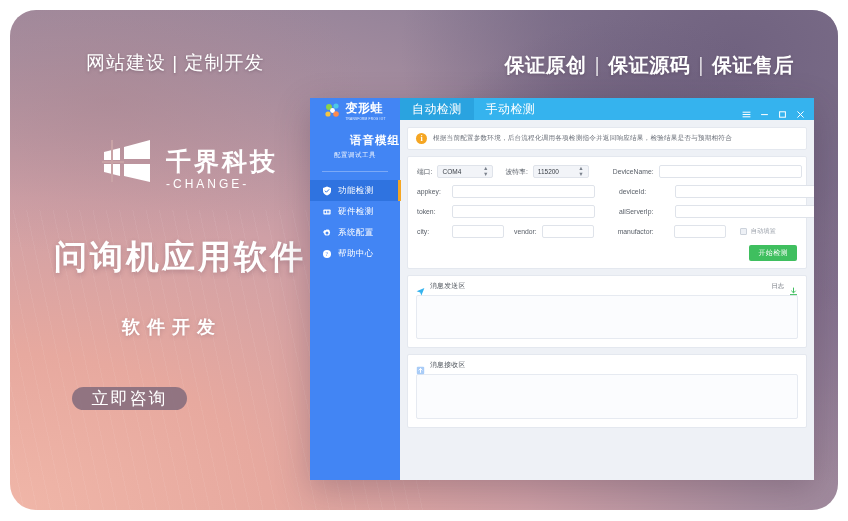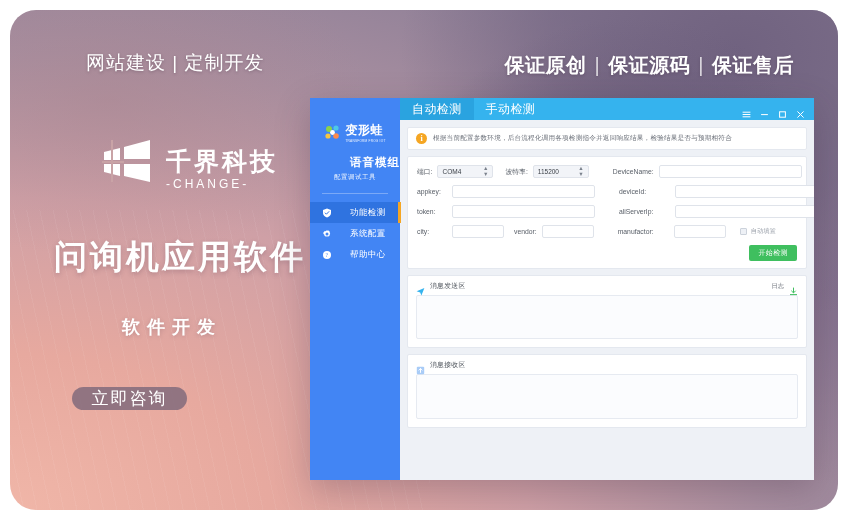--- a/index.html
+++ b/index.html
@@ -104,40 +104,40 @@
     display: flex; overflow: hidden;
   }
 
   
   .side {
     width: 90px; background: #4285f4; flex: 0 0 90px;
     position: relative; color: #ffffff;
   }
   .side-logo {
     display: flex; align-items: center; justify-content: center;
-    gap: 3px; padding-top: 24px;
+    gap: 3px; padding-top: 2px;
   }
   .frog-mark { width: 18px; height: 17px; position: relative; }
   .side-logo-txt { font-size: 12px; font-weight: bold; letter-spacing: .5px; }
   .side-logo-sub { font-size: 3.2px; letter-spacing: .2px; opacity: .9; text-align: center; }
   .side-title {
     text-align: right; margin-top: 12px;
     font-size: 11.5px; font-weight: bold; letter-spacing: 1px;
   }
   .side-subtitle {
     text-align: center; font-size: 6.5px; margin-top: 3px;
     letter-spacing: .5px; opacity: .92;
   }
   .side-div {
     height: 1px; margin: 11px 12px 0 12px;
     background: rgba(255,255,255,.3);
   }
   .menu { margin-top: 8px; }
   .menu-item {
-    height: 21px; display: flex; align-items: center; gap: 18px;
+    height: 21px; display: flex; align-items: center; gap: 6px;
     padding-left: 12px; font-size: 8.5px; letter-spacing: .4px;
     cursor: pointer; position: relative;
   }
   .menu-item.active { background: #2f73e0; }
   .menu-item.active::after {
     content: ""; position: absolute; right: -1px; top: 0;
     width: 3px; height: 100%; background: #f5a623;
   }
   .mi-icon { width: 10px; height: 10px; flex: 0 0 10px; position: relative; }
 
@@ -297,20 +297,31 @@
             <svg width="10" height="10" viewBox="0 0 10 10">
                 <path d="M5 .6 L9 2.1 V5 c0 2.3-1.7 3.7-4 4.4C2.7 8.7 1 7.3 1 5 V2.1 Z" fill="#ffffff"></path>
                 <path d="M3.2 5 L4.4 6.2 L6.9 3.6" stroke="#2f73e0" stroke-width="1" fill="none" stroke-linecap="round"></path>
               </svg>
           </span>
           <span>功能检测</span>
         </div>
         <div class="menu-item">
           <span class="mi-icon">
             <svg width="10" height="10" viewBox="0 0 10 10">
+                <rect x="1.4" y="2.6" width="7.2" height="4.8" rx=".7" fill="#ffffff"></rect>
+                <rect x="2.6" y="3.8" width="1.6" height="2.4" fill="#4285f4"></rect>
+                <rect x="5" y="3.8" width="2.4" height="1" fill="#4285f4"></rect>
+                <rect x="5" y="5.3" width="2.4" height=".9" fill="#4285f4"></rect>
+              </svg>
+          </span>
+          <span>硬件检测</span>
+        </div>
+        <div class="menu-item">
+          <span class="mi-icon">
+            <svg width="10" height="10" viewBox="0 0 10 10">
                 <path d="M5 1.2 l.8 .5 .9-.2 .4 .8 .8 .5-.2 .9 .5 .8-.5 .8 .2 .9-.8 .5-.4 .8-.9-.2-.8 .5-.8-.5-.9 .2-.4-.8-.8-.5 .2-.9L1.1 5l.5-.8-.2-.9 .8-.5 .4-.8 .9 .2Z" fill="#ffffff"></path>
                 <circle cx="5" cy="5" r="1.5" fill="#4285f4"></circle>
               </svg>
           </span>
           <span>系统配置</span>
         </div>
         <div class="menu-item">
           <span class="mi-icon">
             <svg width="10" height="10" viewBox="0 0 10 10">
                 <circle cx="5" cy="5" r="4" fill="#ffffff"></circle>

